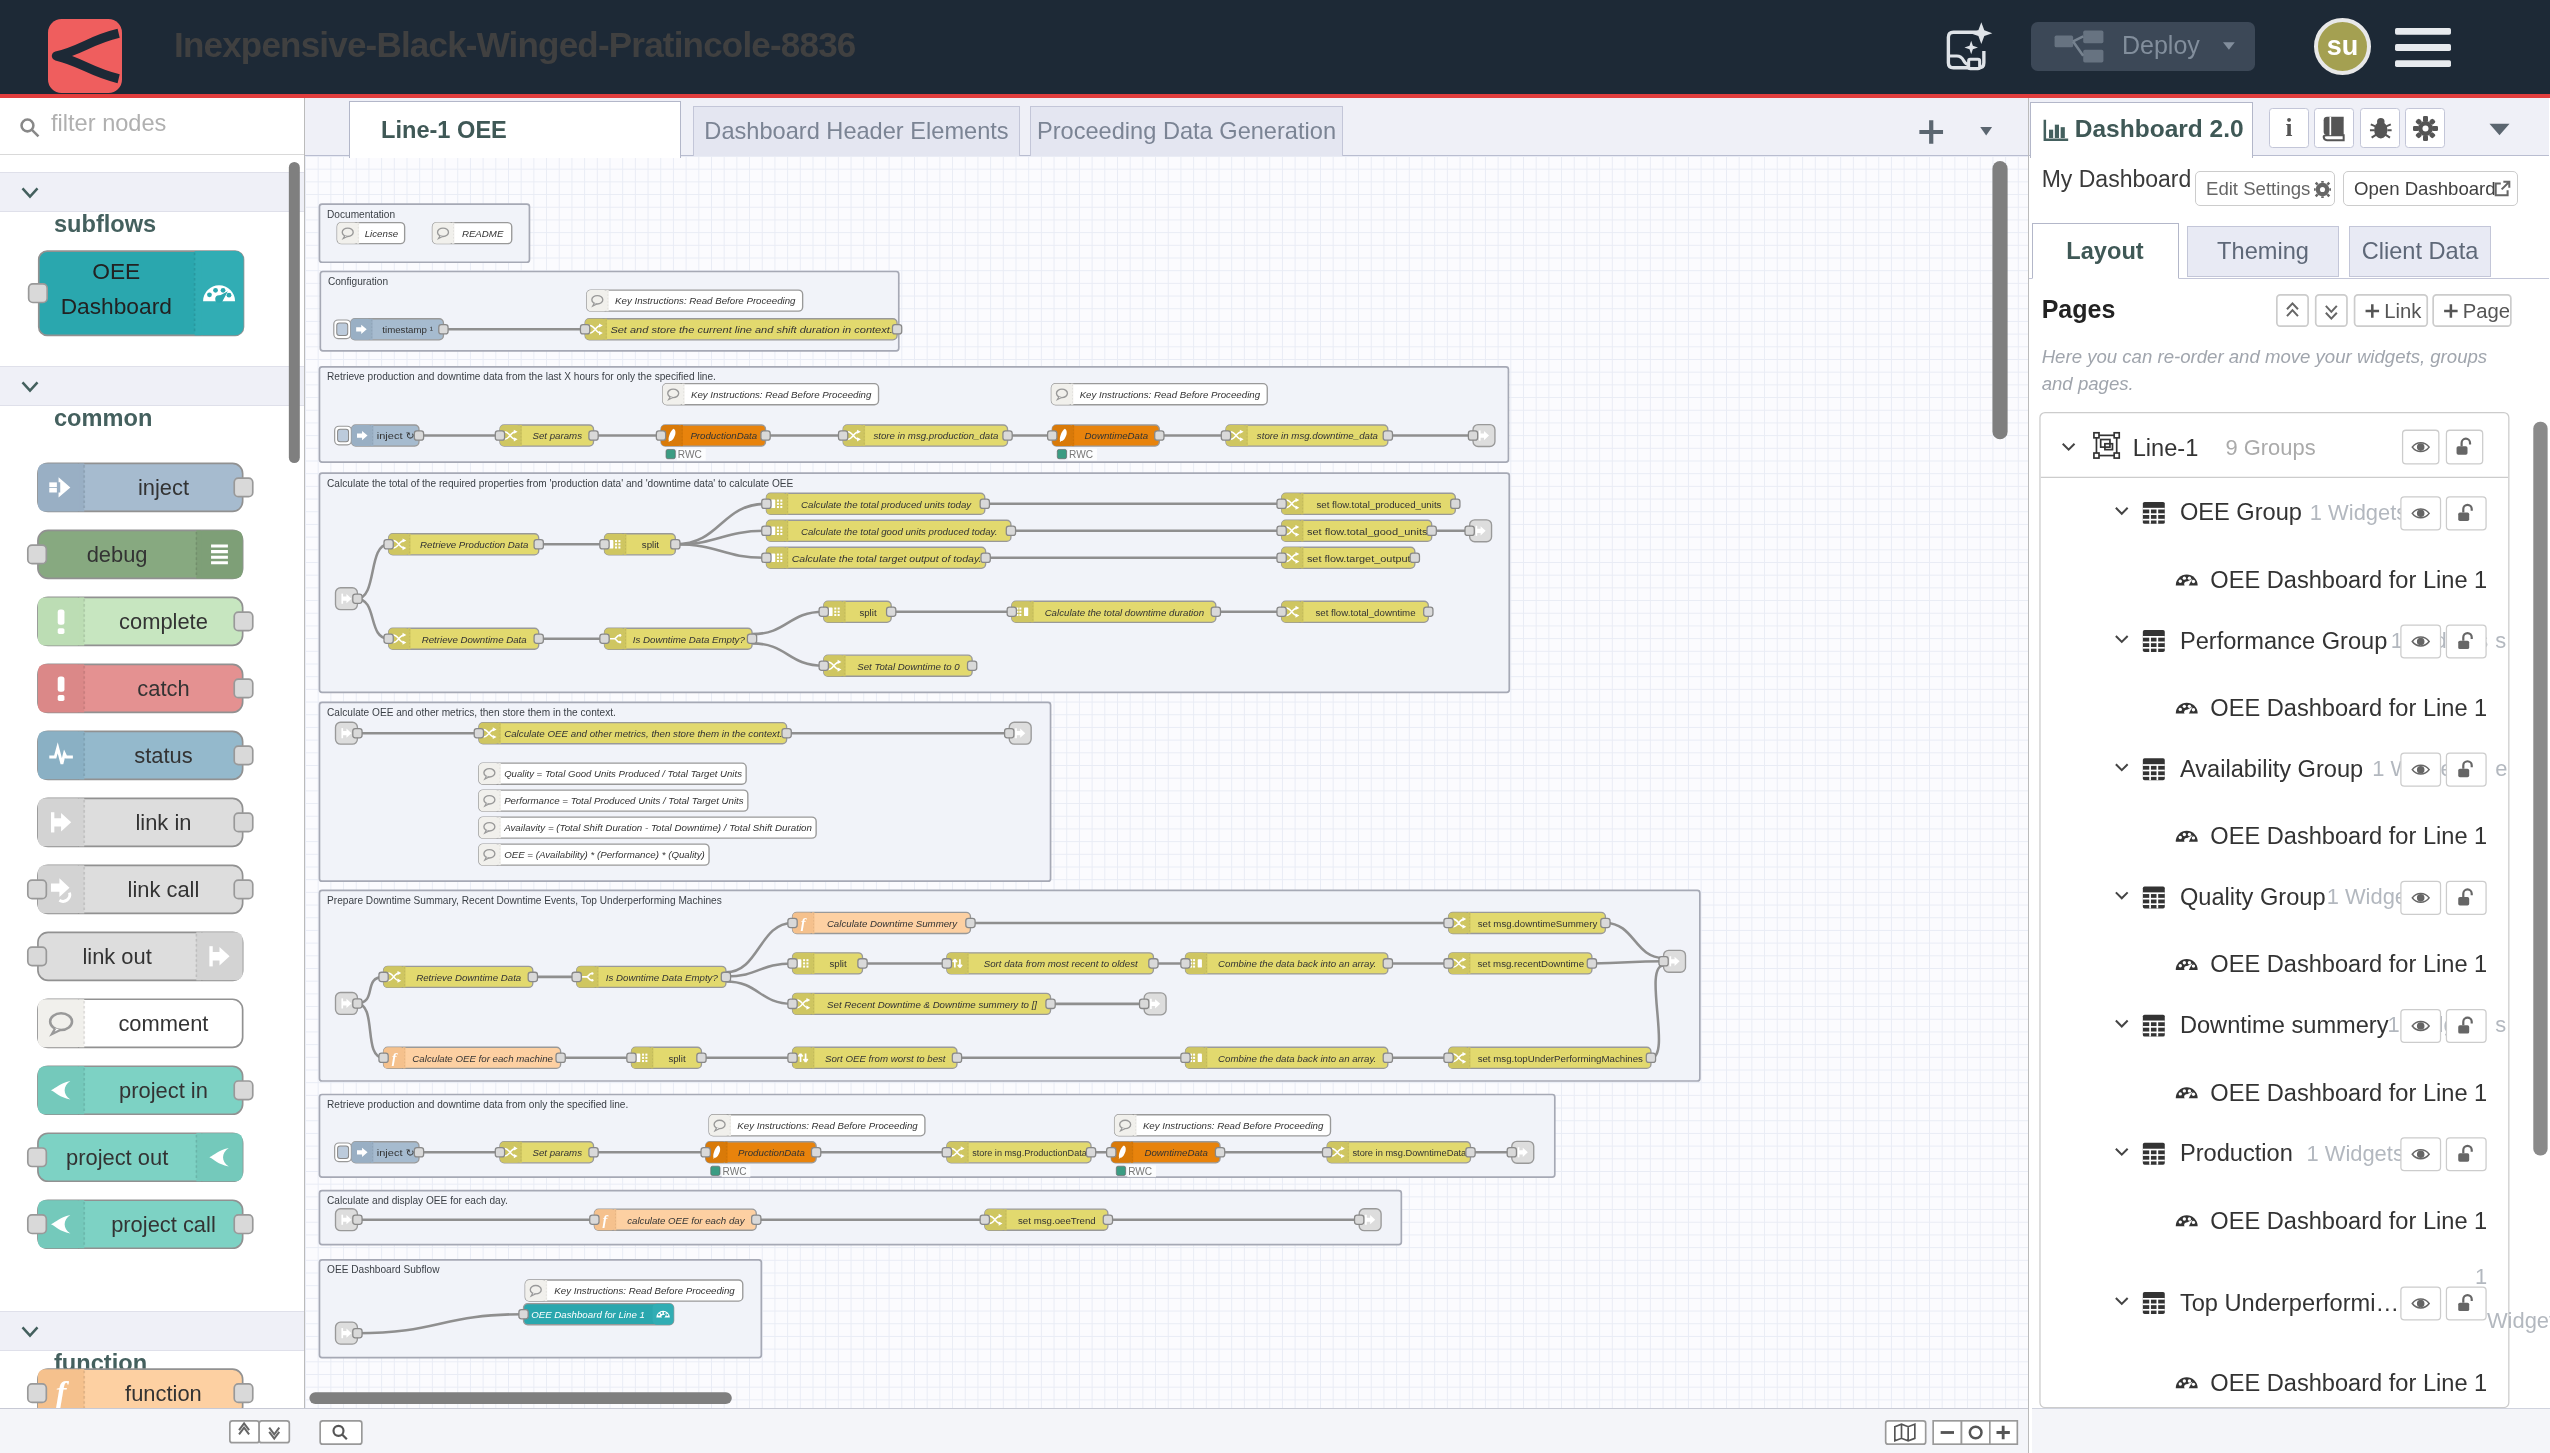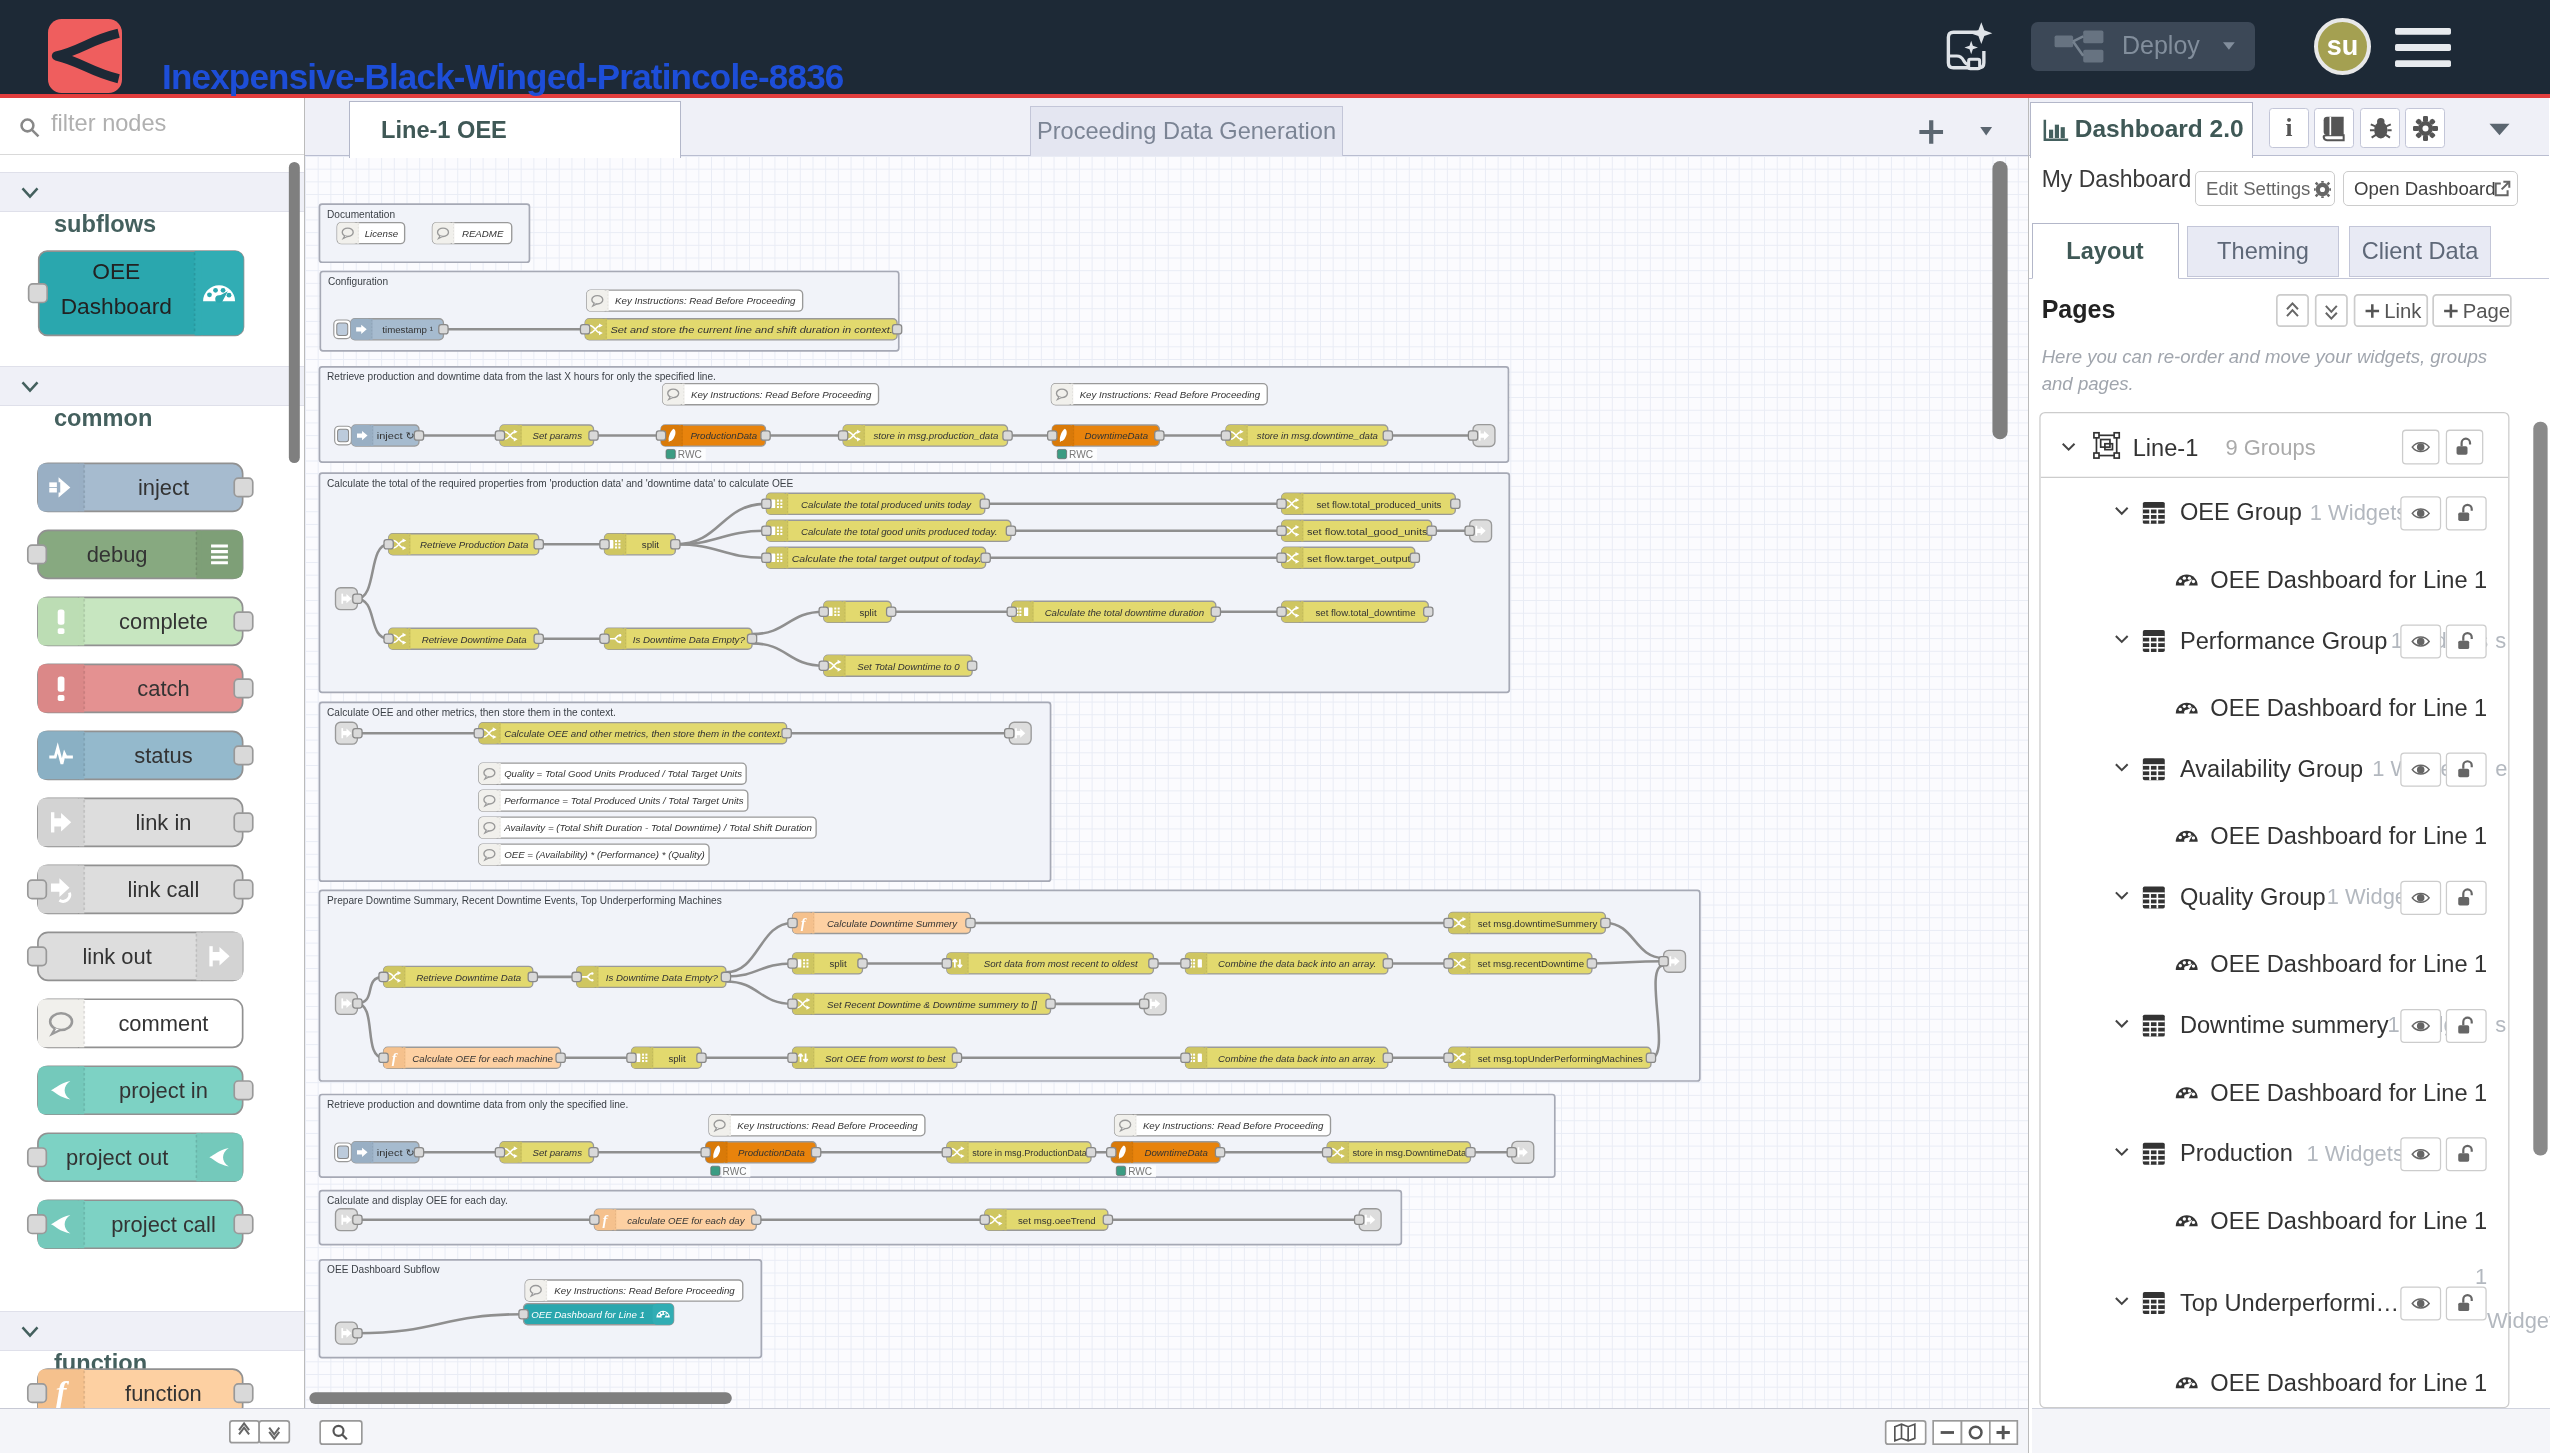--- a/index.html
+++ b/index.html
@@ -1,21 +1,21 @@
 <!DOCTYPE html>
 <html style="font-size:13.5px"><head>
 <meta charset="utf-8">
 <style>
 * { margin:0; padding:0; box-sizing:border-box; }
 html,body { width:2550px; height:1454px; font-family:"Liberation Sans",sans-serif; overflow:hidden; background:#fff; }
 .abs { position:absolute; }
 #header { left:0; top:0; width:2550px; height:94px; background:#1d2936; }
 #redline { left:0; top:94px; width:2550px; height:4.2px; background:#e23d3d; }
 #logo { left:48px; top:19.4px; width:74px; height:74px; background:#ef5e5e; border-radius:13.5px; }
-#title { left:162px; top:25px; font-size:35px; font-weight:bold; color:#1d4ed8; letter-spacing:-0.8px;margin-top:32px; }
+#title { left:174px; top:25px; font-size:35px; font-weight:bold; color:#404040; letter-spacing:-0.8px; }
 #deploy { left:2031px; top:22px; width:224px; height:49px; background:#3c4857; border-radius:6.7px; }
 #deploy span { position:absolute; left:91px; top:9.3px; font-size:25px; color:#828e9c; }
 #avatar { left:2314px; top:17.7px; width:57px; height:57px; background:#a4a051; border:4.2px solid #e8e8e8; border-radius:50%; text-align:center; }
 #avatar span { font-size:27px; color:#fff; font-weight:bold; line-height:49px; }
 #palette { left:0; top:98px; width:305px; height:1356px; background:#fff; border-right:1.7px solid #bbbbbb; }
 .pcat { position:absolute; left:0; width:304px; height:40px; background:#eff0f7; border-top:0.8px solid #dfe0ea; border-bottom:0.8px solid #dfe0ea; }
 .pcat span { position:absolute; left:54px; top:6.7px; font-size:23.6px; font-weight:bold; color:#44605e;margin-top:31px; }
 #tabbar { left:305px; top:98px; width:1723px; height:58px; background:#eff0f7; border-bottom:1.7px solid #b9bdd0; }
 .tab { position:absolute; top:7.6px; height:51px; background:#e4e6f1; border:1.7px solid #c3c6d8; border-bottom:none;padding-left:43px; }
 .tab span { position:absolute; left:0; right:0; top:11.8px; font-size:23.6px; color:#7b8494; text-align:center; white-space:nowrap; }
@@ -238,20 +238,23 @@
 <text x="138" y="330" font-size="27" fill="#222" text-anchor="middle">OEE</text>
 <text x="138" y="372" font-size="27" fill="#222" text-anchor="middle">Dashboard</text>
 <rect x="34" y="336" width="22" height="22" rx="5" fill="#d9d9d9" stroke="#999" stroke-width="2"></rect>
   </svg>
   <svg style="left:288px;top:64px" width="13.5" height="1265" viewBox="0 0 16 1500">
       <rect x="1" y="0" width="13" height="357" rx="6.5" fill="#7f7f7f"></rect>
     </svg>
 </div>
 
 <div class="abs" id="tabbar">
+  <div class="tab" style="left:388px;width:327px">
+      <span>Dashboard Header Elements</span>
+    </div>
   <div class="tab" style="left:725px;width:313px">
       <span>Proceeding Data Generation</span>
     </div>
   <div class="tab" id="tab1">
       <span>Line-1 OEE</span>
     </div>
   <svg style="left:1611px;top:17px" width="93" height="34" viewBox="0 0 110 40">
     <path d="M18 6 L18 34 M4 20 L32 20" stroke="#5b6670" stroke-width="5"></path>
     <path d="M76 14 L90 14 L83 24 Z" fill="#5b6670"></path>
   </svg>

